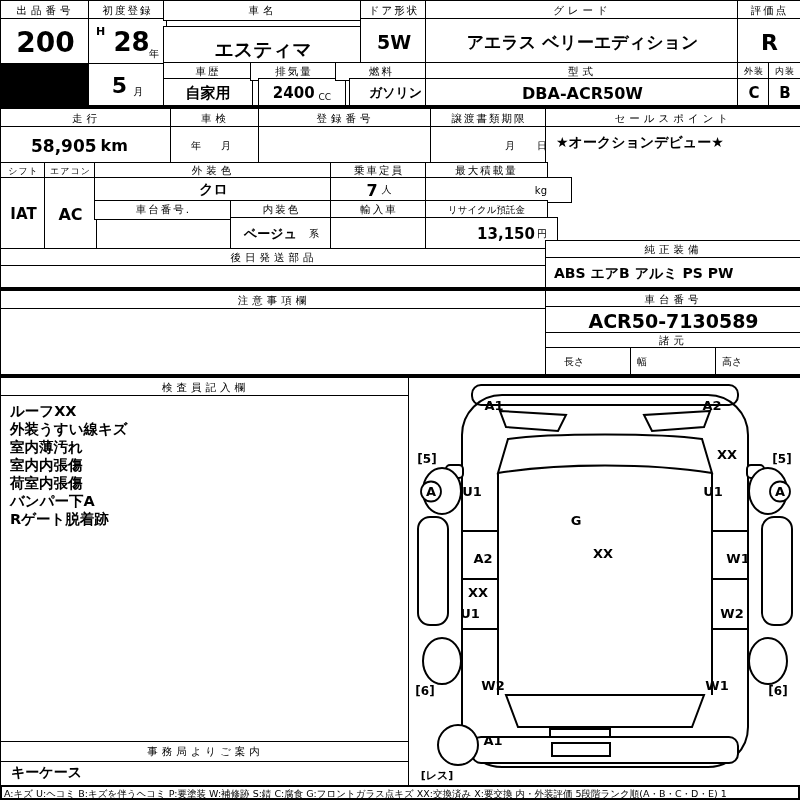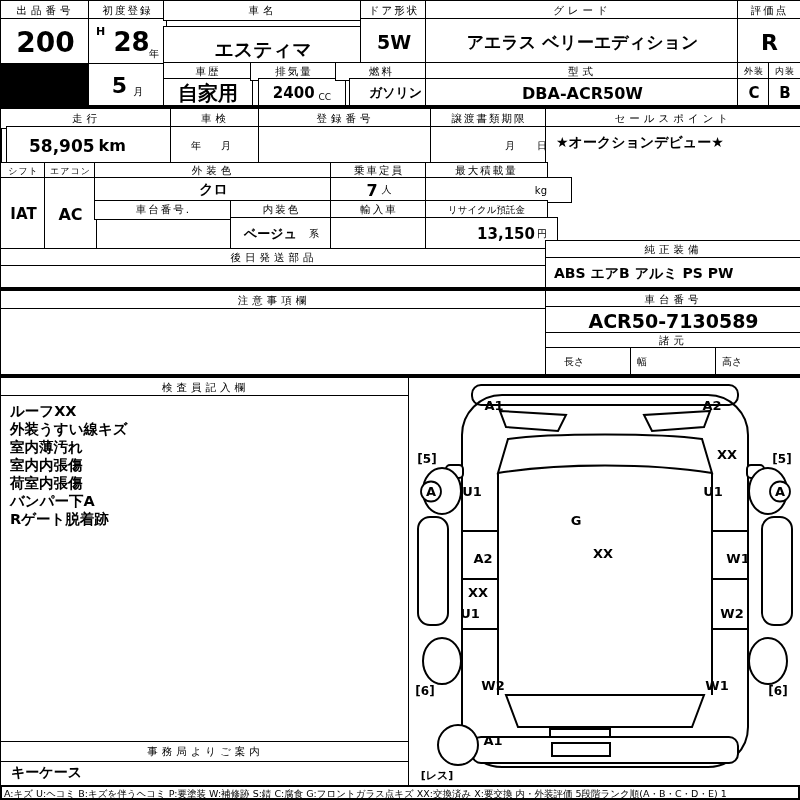--- a/index.html
+++ b/index.html
@@ -53,21 +53,21 @@
   <div class="cell hd ls2" style="left:360px;top:0;width:66px;height:19px">ドア形状</div>
   <div class="cell vl" style="left:360px;top:18px;width:66px;height:46px;font-size:19px">5W</div>
 
   <div class="cell hd" style="left:425px;top:0;width:313px;height:19px">グレード</div>
   <div class="cell vl" style="left:425px;top:18px;width:313px;height:46px;font-size:17px">アエラス ベリーエディション</div>
 
   <div class="cell hd ls2" style="left:737px;top:0;width:63px;height:19px">評価点</div>
   <div class="cell vl" style="left:737px;top:18px;width:63px;height:46px;font-size:22px">R</div>
 
   <div class="cell hd ls2" style="left:163px;top:62px;width:88px;height:17px">車歴</div>
-  <div class="cell vl" style="left:163px;top:78px;width:88px;height:28px;font-size:20px">自家用</div>
+  <div class="cell vl" style="left:163px;top:78px;width:88px;height:28px;font-size:15px">自家用</div>
 
   <div class="cell hd ls2" style="left:250px;top:62px;width:86px;height:17px">排気量</div>
   <div class="cell vl" style="left:258px;top:78px;width:86px;height:28px;font-size:15px">
     <span>2400</span>
     <span class="unit" style="font-size:9px;align-self:flex-end;padding-bottom:5px">CC</span>
   </div>
 
   <div class="cell hd ls2" style="left:335px;top:62px;width:91px;height:17px">燃料</div>
   <div class="cell vl" style="left:349px;top:78px;width:91px;height:28px;font-size:13px">ガソリン</div>
 
@@ -75,21 +75,21 @@
   <div class="cell vl" style="left:425px;top:78px;width:313px;height:28px;font-size:16px">DBA-ACR50W</div>
 
   <div class="cell hd ls1 fs9" style="left:737px;top:62px;width:32px;height:17px">外装</div>
   <div class="cell hd ls1 fs9" style="left:768px;top:62px;width:32px;height:17px">内装</div>
   <div class="cell vl" style="left:737px;top:78px;width:32px;height:28px;font-size:15px">C</div>
   <div class="cell vl" style="left:768px;top:78px;width:32px;height:28px;font-size:15px">B</div>
 
   <div class="thick" style="top:105px;height:3px"></div>
 
   <div class="cell hd" style="left:0;top:108px;width:171px;height:19px">走行</div>
-  <div class="cell vl left" style="left:6px;top:126px;width:171px;height:37px;font-size:17px;padding-left:22px">
+  <div class="cell vl left" style="left:0;top:126px;width:171px;height:37px;font-size:17px;padding-left:30px">
     <span>58,905</span>
     <span class="unit" style="font-weight:bold;font-size:16px">km</span>
   </div>
 
   <div class="cell hd" style="left:170px;top:108px;width:89px;height:19px">車検</div>
   <div class="cell left" style="left:170px;top:126px;width:89px;height:37px;font-size:10px;padding-left:20px;gap:20px">
     <span>年</span>
     <span>月</span>
   </div>
 

